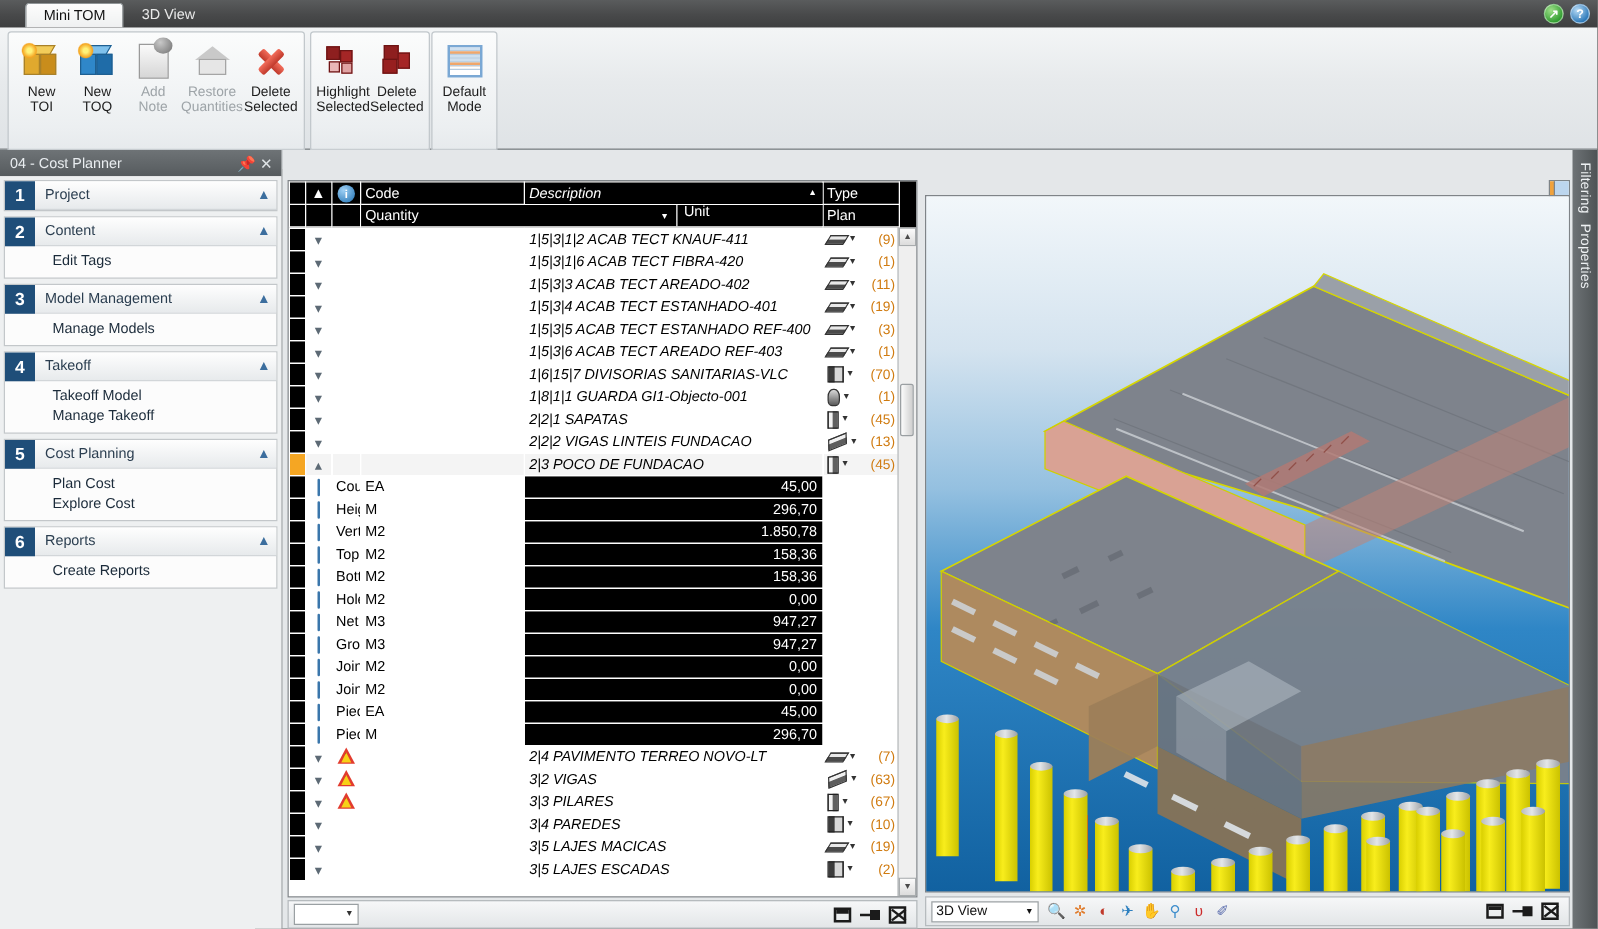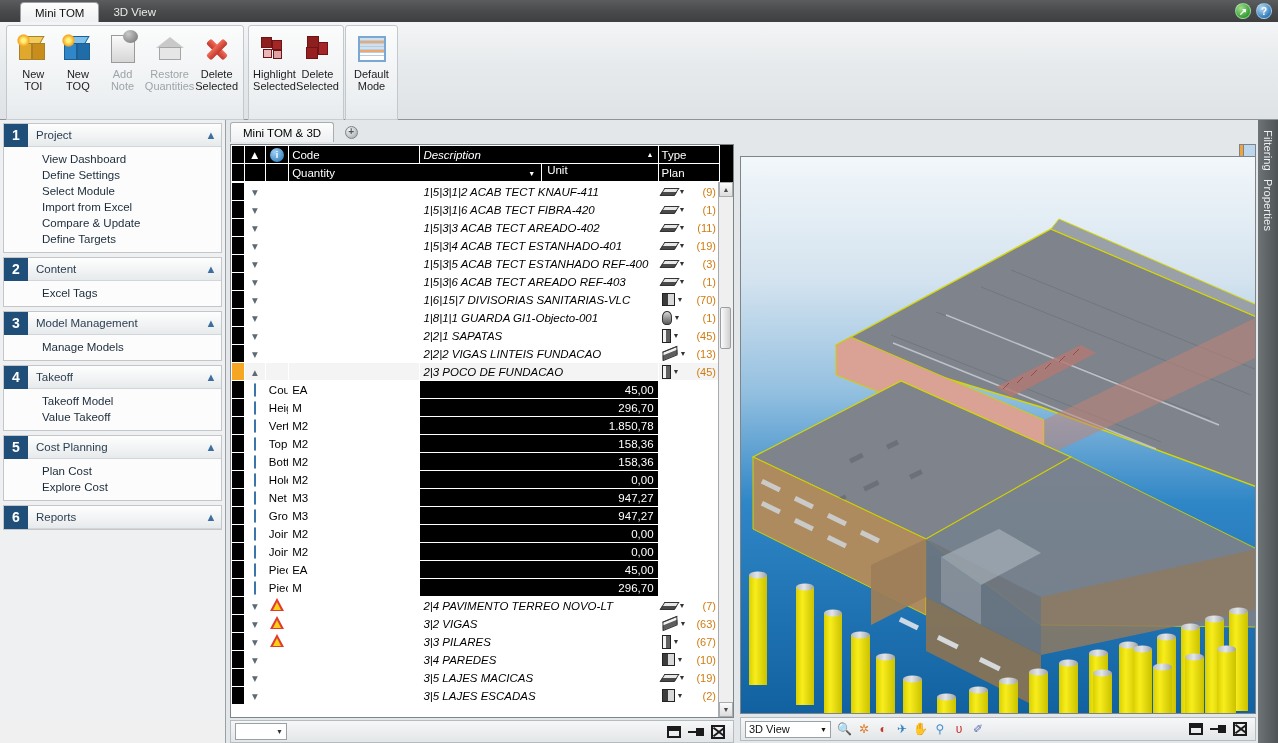--- a/index.html
+++ b/index.html
@@ -419,95 +419,89 @@
           </div>
           <div class="lab"><span>Default</span><br>
             <span>Mode</span></div>
         </div>
       </div>
       <div class="glabel">Mode</div>
     </div>
   </div>
 
   <div class="sidebar">
+    <div class="sb-header">
+      <div class="t">04 - Cost Planner</div>
+      <div class="ic">📌</div>
+      <div class="ic">✕</div>
+    </div>
     <div class="sb-body" id="sidebar-body">
         <div class="sect">
           <div class="sect-head">
             <div class="sect-num">1</div>
             <div class="sect-title">Project</div>
             <div class="sect-chev">▲</div>
           </div>
-          <div class="sect-items">
-            <div class="sb-item">View Dashboard</div>
-            <div class="sb-item">Define Settings</div>
-            <div class="sb-item">Select Module</div>
-            <div class="sb-item">Import from Excel</div>
-            <div class="sb-item">Compare &amp; Update</div>
-            <div class="sb-item">Define Targets</div>
-          </div>
         </div>
         <div class="sect">
           <div class="sect-head">
             <div class="sect-num">2</div>
             <div class="sect-title">Content</div>
             <div class="sect-chev">▲</div>
           </div>
           <div class="sect-items">
-            <div class="sb-item">Excel Tags</div>
+            <div class="sb-item">Edit Tags</div>
           </div>
         </div>
         <div class="sect">
           <div class="sect-head">
             <div class="sect-num">3</div>
             <div class="sect-title">Model Management</div>
             <div class="sect-chev">▲</div>
           </div>
           <div class="sect-items">
             <div class="sb-item">Manage Models</div>
           </div>
         </div>
         <div class="sect">
           <div class="sect-head">
             <div class="sect-num">4</div>
             <div class="sect-title">Takeoff</div>
             <div class="sect-chev">▲</div>
           </div>
           <div class="sect-items">
             <div class="sb-item">Takeoff Model</div>
-            <div class="sb-item">Value Takeoff</div>
+            <div class="sb-item">Manage Takeoff</div>
           </div>
         </div>
         <div class="sect">
           <div class="sect-head">
             <div class="sect-num">5</div>
             <div class="sect-title">Cost Planning</div>
             <div class="sect-chev">▲</div>
           </div>
           <div class="sect-items">
             <div class="sb-item">Plan Cost</div>
             <div class="sb-item">Explore Cost</div>
           </div>
         </div>
         <div class="sect">
           <div class="sect-head">
             <div class="sect-num">6</div>
             <div class="sect-title">Reports</div>
             <div class="sect-chev">▲</div>
           </div>
+          <div class="sect-items">
+            <div class="sb-item">Create Reports</div>
+          </div>
         </div>
       </div>
   </div>
 
   <div class="center">
-    <div class="doctabs">
-      <div class="dtab">Mini TOM &amp; 3D</div>
-      <div class="dtab-plus">
-          <div class="plusico">+</div>
-        </div>
-    </div>
 
     <div class="panes">
 
       <div class="gridpane">
         <div class="gridframe">
           <div style="display:flex;">
             <div class="gheadwrap" style="flex:1;">
               <table class="grid">
                 <thead>
                   <tr>

